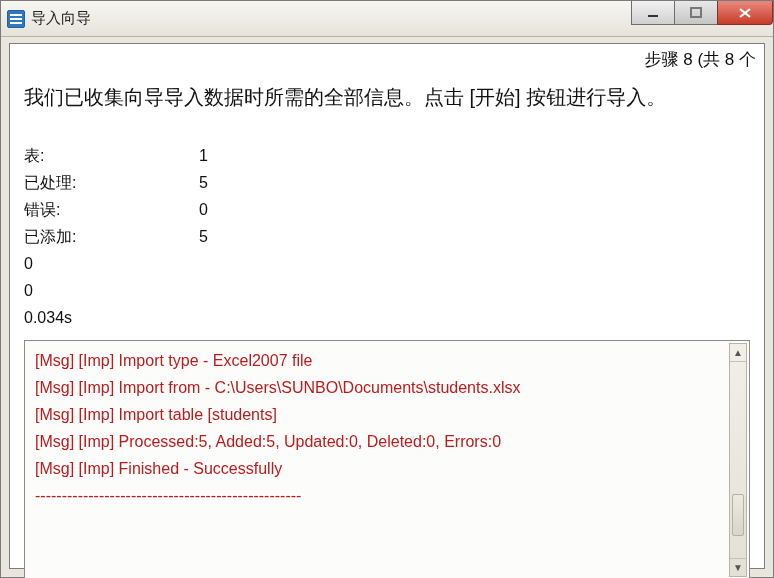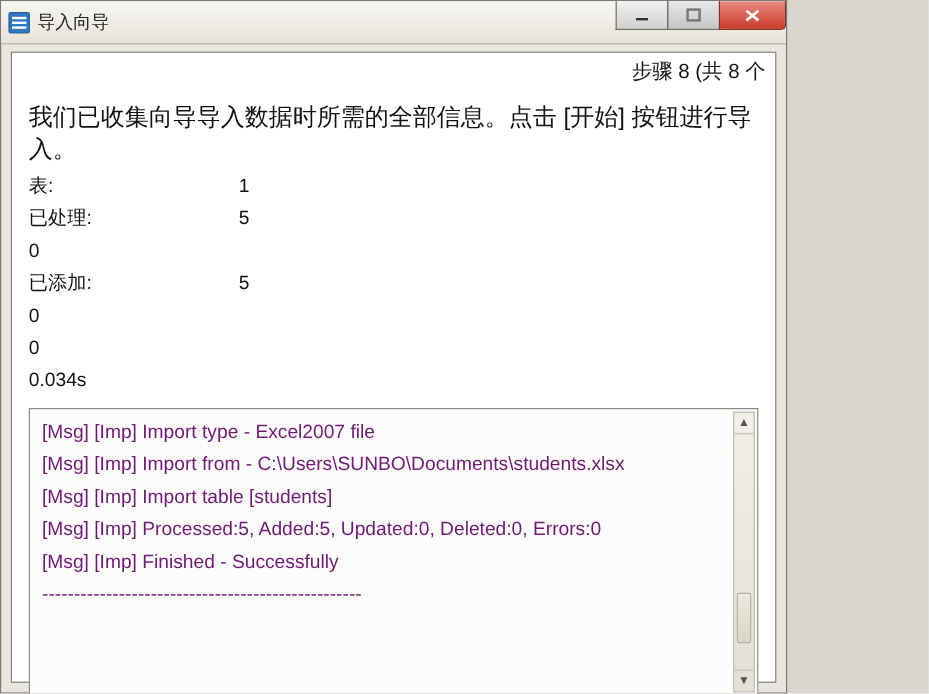--- a/index.html
+++ b/index.html
@@ -1,21 +1,21 @@
 <!DOCTYPE html>
 <html><head>
   <meta charset="utf-8">
   <style>
     * { box-sizing: border-box; margin: 0; padding: 0; }
     html, body { width: 774px; height: 578px; overflow: hidden; font-family: "Microsoft YaHei", Tahoma, Arial, sans-serif; }
     body { background: #d9d6cf; }
 
     
     .window {
-      width: 656px; height: 578px;
+      width: 774px; height: 578px;
       background: #e9e6de;
       border: 1px solid #7a7a7a;
       position: relative;
     }
 
     
     .titlebar {
       height: 36px;
       background: linear-gradient(#f7f6f2, #e6e3d9);
       border-bottom: 1px solid #b5b2a8;
@@ -106,21 +106,21 @@
       border: 1px solid #8a8a8a;
       background: #fcfcfb;
       padding: 6px 6px 6px 10px;
       position: absolute;
     }
     .log-inner {
       width: calc(100% - 22px);
       height: 100%;
       font-size: 16px;
       line-height: 27px;
-      color: #701a75;
+      color: #b91c1c;
       white-space: pre;
       overflow: hidden;
     }
 
     
     .sb {
       position: absolute; right: 2px; top: 2px; bottom: 2px;
       width: 18px;
       background: linear-gradient(#f1efe8, #e3e0d6);
       border: 1px solid #b8b4a8;
@@ -178,20 +178,21 @@
     <div class="stats" id="stats">
         <div class="stats-row">
           <span class="stat-label">表:</span>
           <span class="stat-value">1</span>
         </div>
         <div class="stats-row">
           <span class="stat-label">已处理:</span>
           <span class="stat-value">5</span>
         </div>
         <div class="stats-row">
+          <span class="stat-label">错误:</span>
           <span class="stat-value">0</span>
         </div>
         <div class="stats-row">
           <span class="stat-label">已添加:</span>
           <span class="stat-value">5</span>
         </div>
         <div class="stats-row">
           <span class="stat-value">0</span>
         </div>
         <div class="stats-row">

